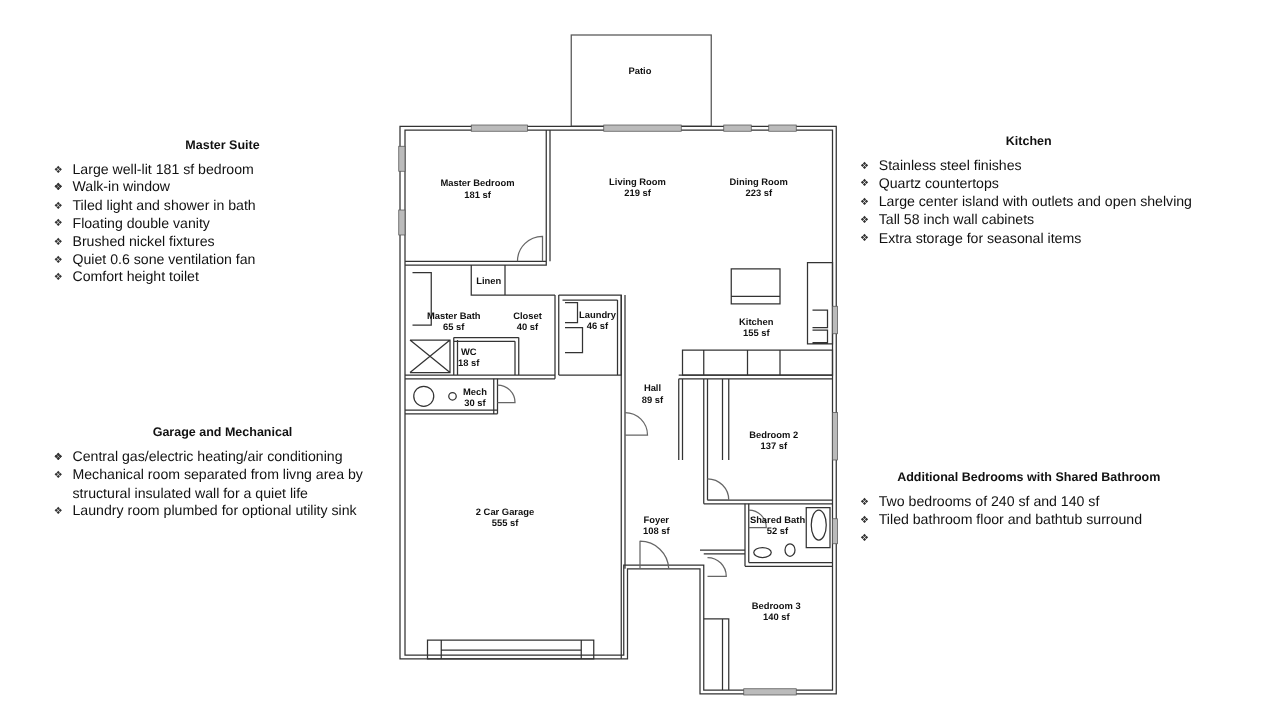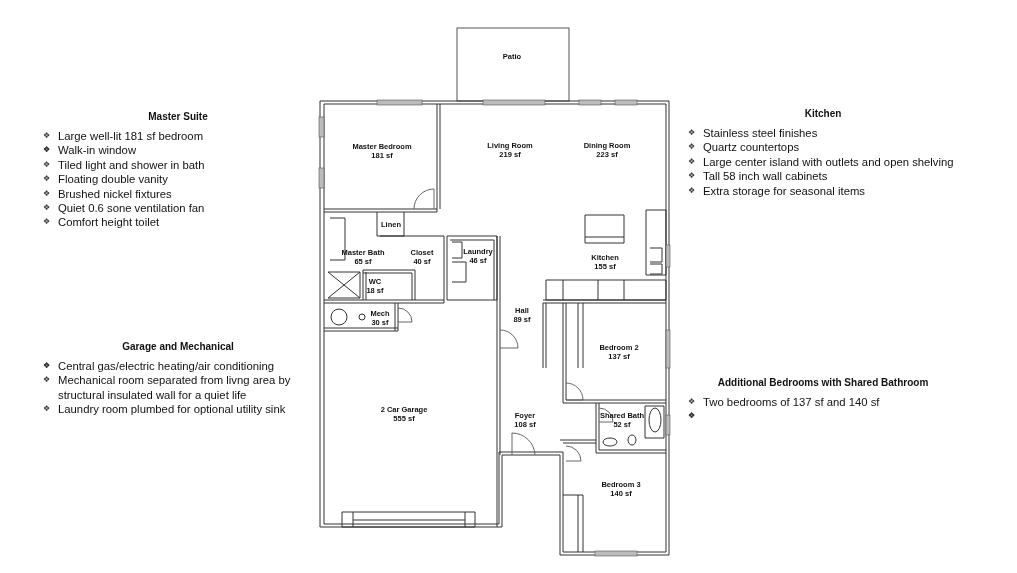--- a/index.html
+++ b/index.html
@@ -173,17 +173,17 @@
     <li><span class="bullet">❖</span><span>Quartz countertops</span></li>
     <li><span class="bullet">❖</span><span>Large center island with outlets and open shelving</span></li>
     <li><span class="bullet">❖</span><span>Tall 58 inch wall cabinets</span></li>
     <li><span class="bullet">❖</span><span>Extra storage for seasonal items</span></li>
   </ul>
 </div>
 
 <div class="panel" id="ab">
   <h2>Additional Bedrooms with Shared Bathroom</h2>
   <ul>
-    <li><span class="bullet">❖</span><span>Two bedrooms of 137 sf and 140 sf</span></li>
-    <li><span class="bullet">❖</span></li>
+    <li><span class="bullet">❖</span><span>Two bedrooms of 240 sf and 140 sf</span></li>
+    <li><span class="bullet">❖</span><span>Tiled bathroom floor and bathtub surround</span></li>
     <li><span class="bullet">❖</span></li>
   </ul>
 </div>
 
 </body></html>

